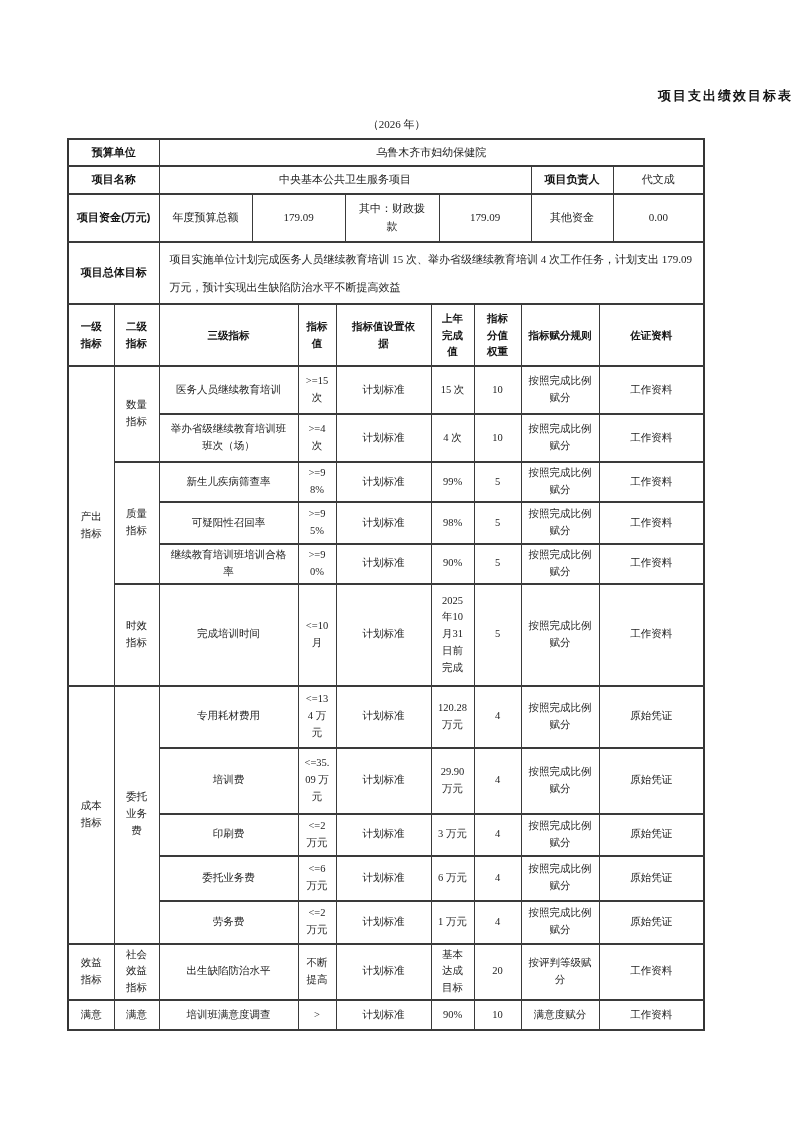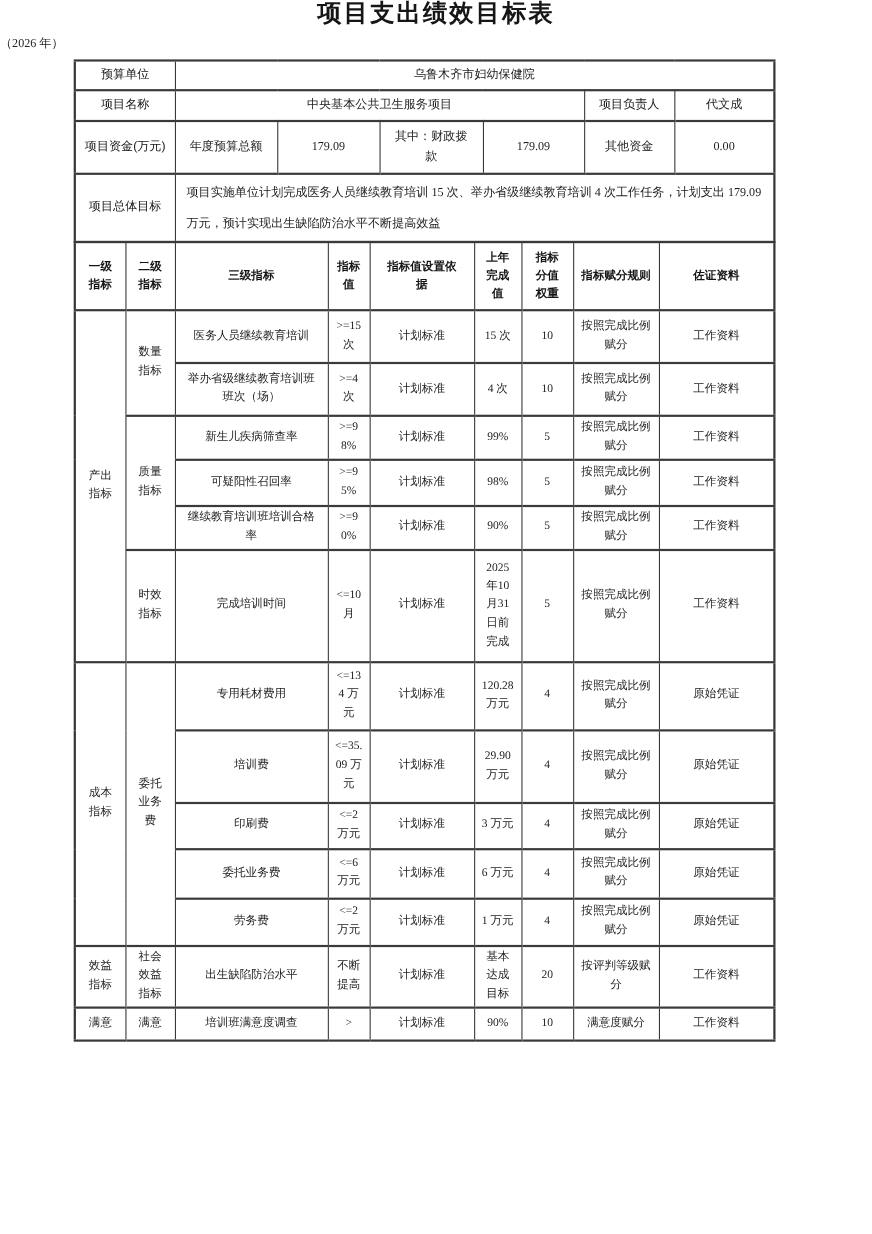--- a/index.html
+++ b/index.html
@@ -8,31 +8,32 @@
     position: relative;
     width: 793px;
     height: 1122px;
     background: #ffffff;
     margin: 0 auto;
     overflow: hidden;
     color: #1d1d1d;
     font-family: "Liberation Serif", "DejaVu Serif", serif;
   }
   .doc-title {
-    text-align: center;
+    padding-top: 84px;
+    text-align: right;
     font-family: "Liberation Sans", "DejaVu Sans", sans-serif;
     font-weight: bold;
-    font-size: 22px;
+    font-size: 13px;
     letter-spacing: 2px;
     line-height: 24px;
     color: #161616;
   }
   .doc-subtitle {
     margin-top: 10px;
-    text-align: left;
+    text-align: center;
     font-size: 11px;
     line-height: 13px;
     color: #222;
   }
   table.tbl {
     border-collapse: collapse;
     table-layout: fixed;
     margin-left: 67px;
     width: 636px;
     border: 2px solid #343434;
@@ -46,21 +47,21 @@
     vertical-align: middle;
     font-weight: normal;
     font-size: 11px;
     line-height: 1.6;
     word-break: break-all;
     padding: 2px 9px;
     color: #1d1d1d;
   }
   .tbl .lbl {
     font-family: "Liberation Sans", "DejaVu Sans", sans-serif;
-    font-weight: normal;
+    font-weight: bold;
     color: #141414;
     padding: 2px 0;
   }
   .tbl td.goal {
     text-align: left;
     padding: 2px 10px;
     line-height: 28px;
   }
   table.ind td, table.ind th {
     font-size: 10.5px;

